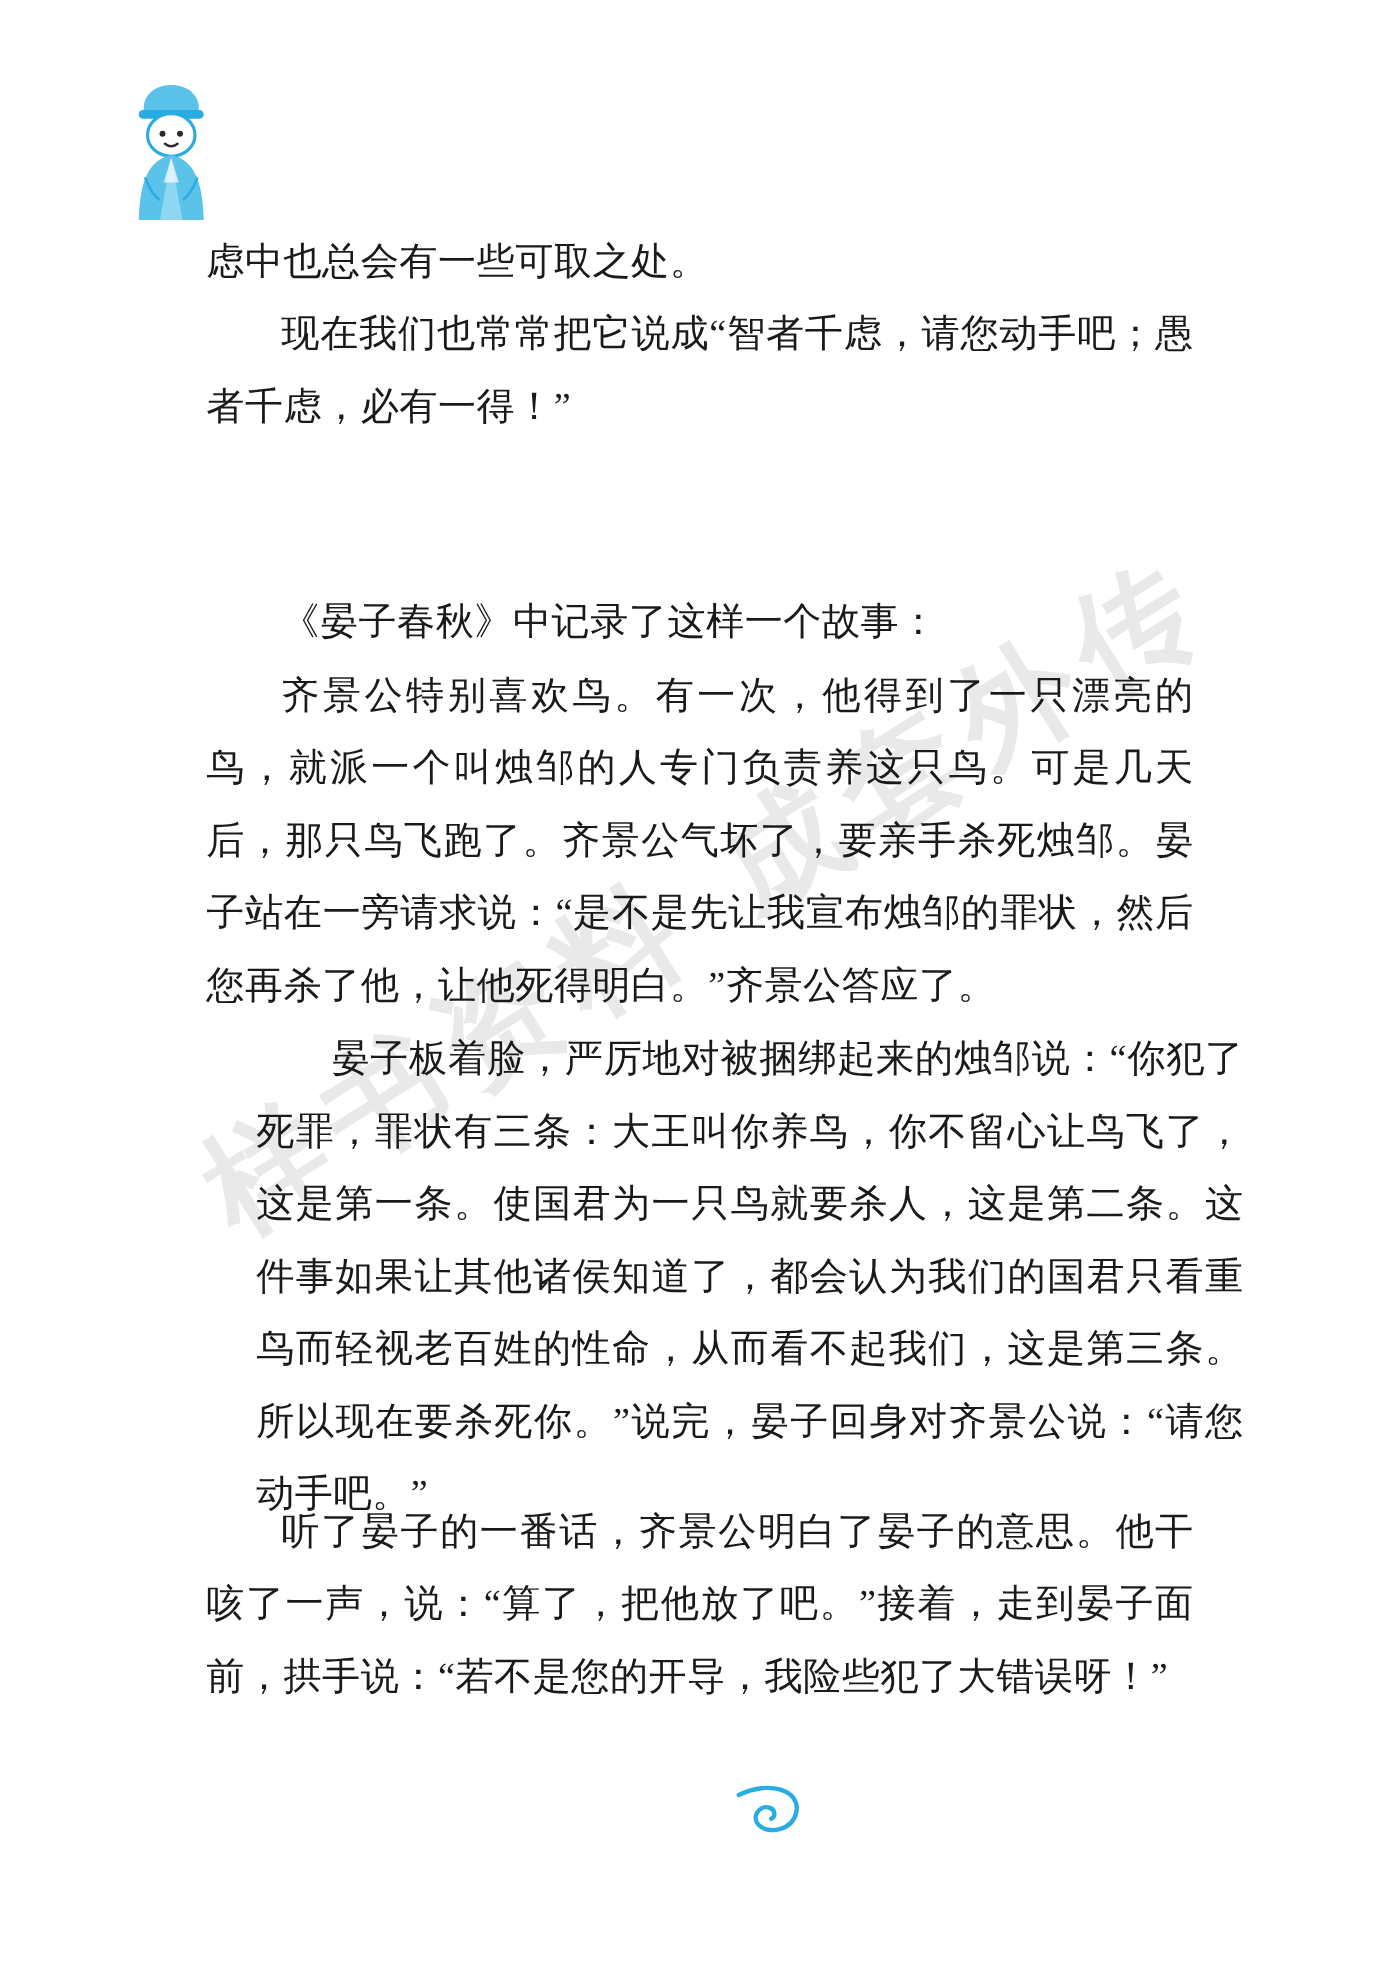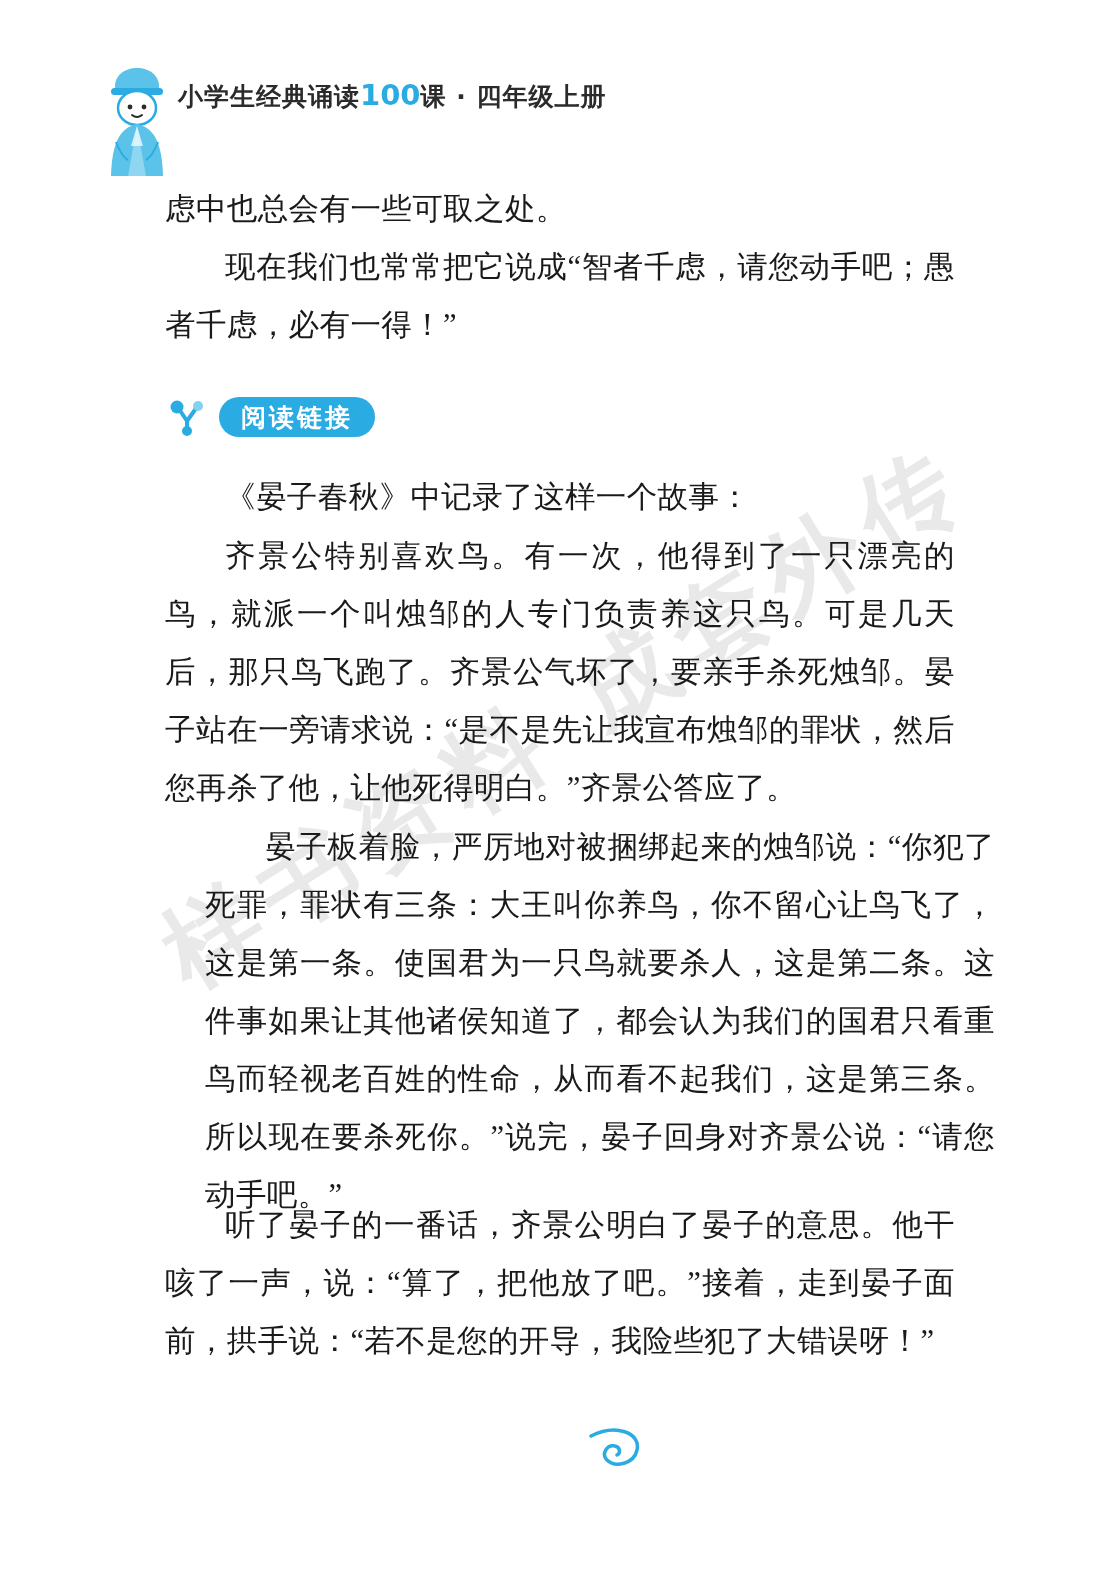--- a/index.html
+++ b/index.html
@@ -191,54 +191,38 @@
         <circle cx="46" cy="47" r="2.4" fill="#2b2b2b"></circle>
         <path d="M34 55 Q39 59 44 55" stroke="#2b2b2b" stroke-width="2" fill="none" stroke-linecap="round"></path>
 
         <path d="M39 64 C22 68 14 82 13 116 L65 116 C64 82 56 68 39 64 Z" fill="#5bc3ea"></path>
         <path d="M39 66 L30 116 L48 116 Z" fill="#8ed6f2"></path>
         <path d="M39 66 L33 86 L45 86 Z" fill="#ffffff" opacity="0.7"></path>
         <path d="M18 82 C22 92 26 98 30 100" stroke="#2aabe2" stroke-width="2" fill="none"></path>
         <path d="M60 82 C56 92 52 98 48 100" stroke="#2aabe2" stroke-width="2" fill="none"></path>
       </svg>
     </div>
-    <div class="header-title">
-      <span>小学生经典诵读</span><span class="num">100</span><span>课 · 四年级上册</span>
-    </div>
   </div>
 
   <div class="content">
 
     <p class="para" style="top:180px;">虑中也总会有一些可取之处。</p>
 
     <p class="para indent" style="top:238px;">现在我们也常常把它说成“智者千虑，请您动手吧；愚者千虑，必有一得！”</p>
 
     <p class="para indent" style="top:468px;">《晏子春秋》中记录了这样一个故事：</p>
 
     <p class="para indent" style="top:527px;">齐景公特别喜欢鸟。有一次，他得到了一只漂亮的鸟，就派一个叫烛邹的人专门负责养这只鸟。可是几天后，那只鸟飞跑了。齐景公气坏了，要亲手杀死烛邹。晏子站在一旁请求说：“是不是先让我宣布烛邹的罪状，然后您再杀了他，让他死得明白。”齐景公答应了。</p>
 
     <p class="para indent" style="top:818px;margin-left:40px;">晏子板着脸，严厉地对被捆绑起来的烛邹说：“你犯了死罪，罪状有三条：大王叫你养鸟，你不留心让鸟飞了，这是第一条。使国君为一只鸟就要杀人，这是第二条。这件事如果让其他诸侯知道了，都会认为我们的国君只看重鸟而轻视老百姓的性命，从而看不起我们，这是第三条。所以现在要杀死你。”说完，晏子回身对齐景公说：“请您动手吧。”</p>
 
     <p class="para indent" style="top:1196px;">听了晏子的一番话，齐景公明白了晏子的意思。他干咳了一声，说：“算了，把他放了吧。”接着，走到晏子面前，拱手说：“若不是您的开导，我险些犯了大错误呀！”</p>
 
   </div>
 
-  <div class="section-badge">
-    <div class="badge-icon">
-      <svg viewBox="0 0 44 44" width="44" height="44" aria-hidden="true">
-        <line x1="14" y1="14" x2="22" y2="26" stroke="#2aabe2" stroke-width="4" stroke-linecap="round"></line>
-        <line x1="32" y1="12" x2="22" y2="26" stroke="#2aabe2" stroke-width="4" stroke-linecap="round"></line>
-        <line x1="22" y1="26" x2="22" y2="36" stroke="#2aabe2" stroke-width="4" stroke-linecap="round"></line>
-        <circle cx="12" cy="12" r="6.5" fill="#2aabe2"></circle>
-        <circle cx="33" cy="11" r="5" fill="#7fd2f0"></circle>
-        <circle cx="22" cy="36" r="5" fill="#2aabe2"></circle>
-      </svg>
-    </div>
-    <div class="badge-pill">阅读链接</div>
-  </div>
 
   <div class="footer">
     <div class="footer-swirl">
       <svg viewBox="0 0 70 54" width="70" height="54" aria-hidden="true">
         <path d="M6 10 C30 -2 56 6 52 24 C49 38 30 42 22 34 C16 28 22 18 30 20 C35 21 36 27 32 29" stroke="#2aabe2" stroke-width="3.5" fill="none" stroke-linecap="round"></path>
       </svg>
     </div>
   </div>
 
 </div>

